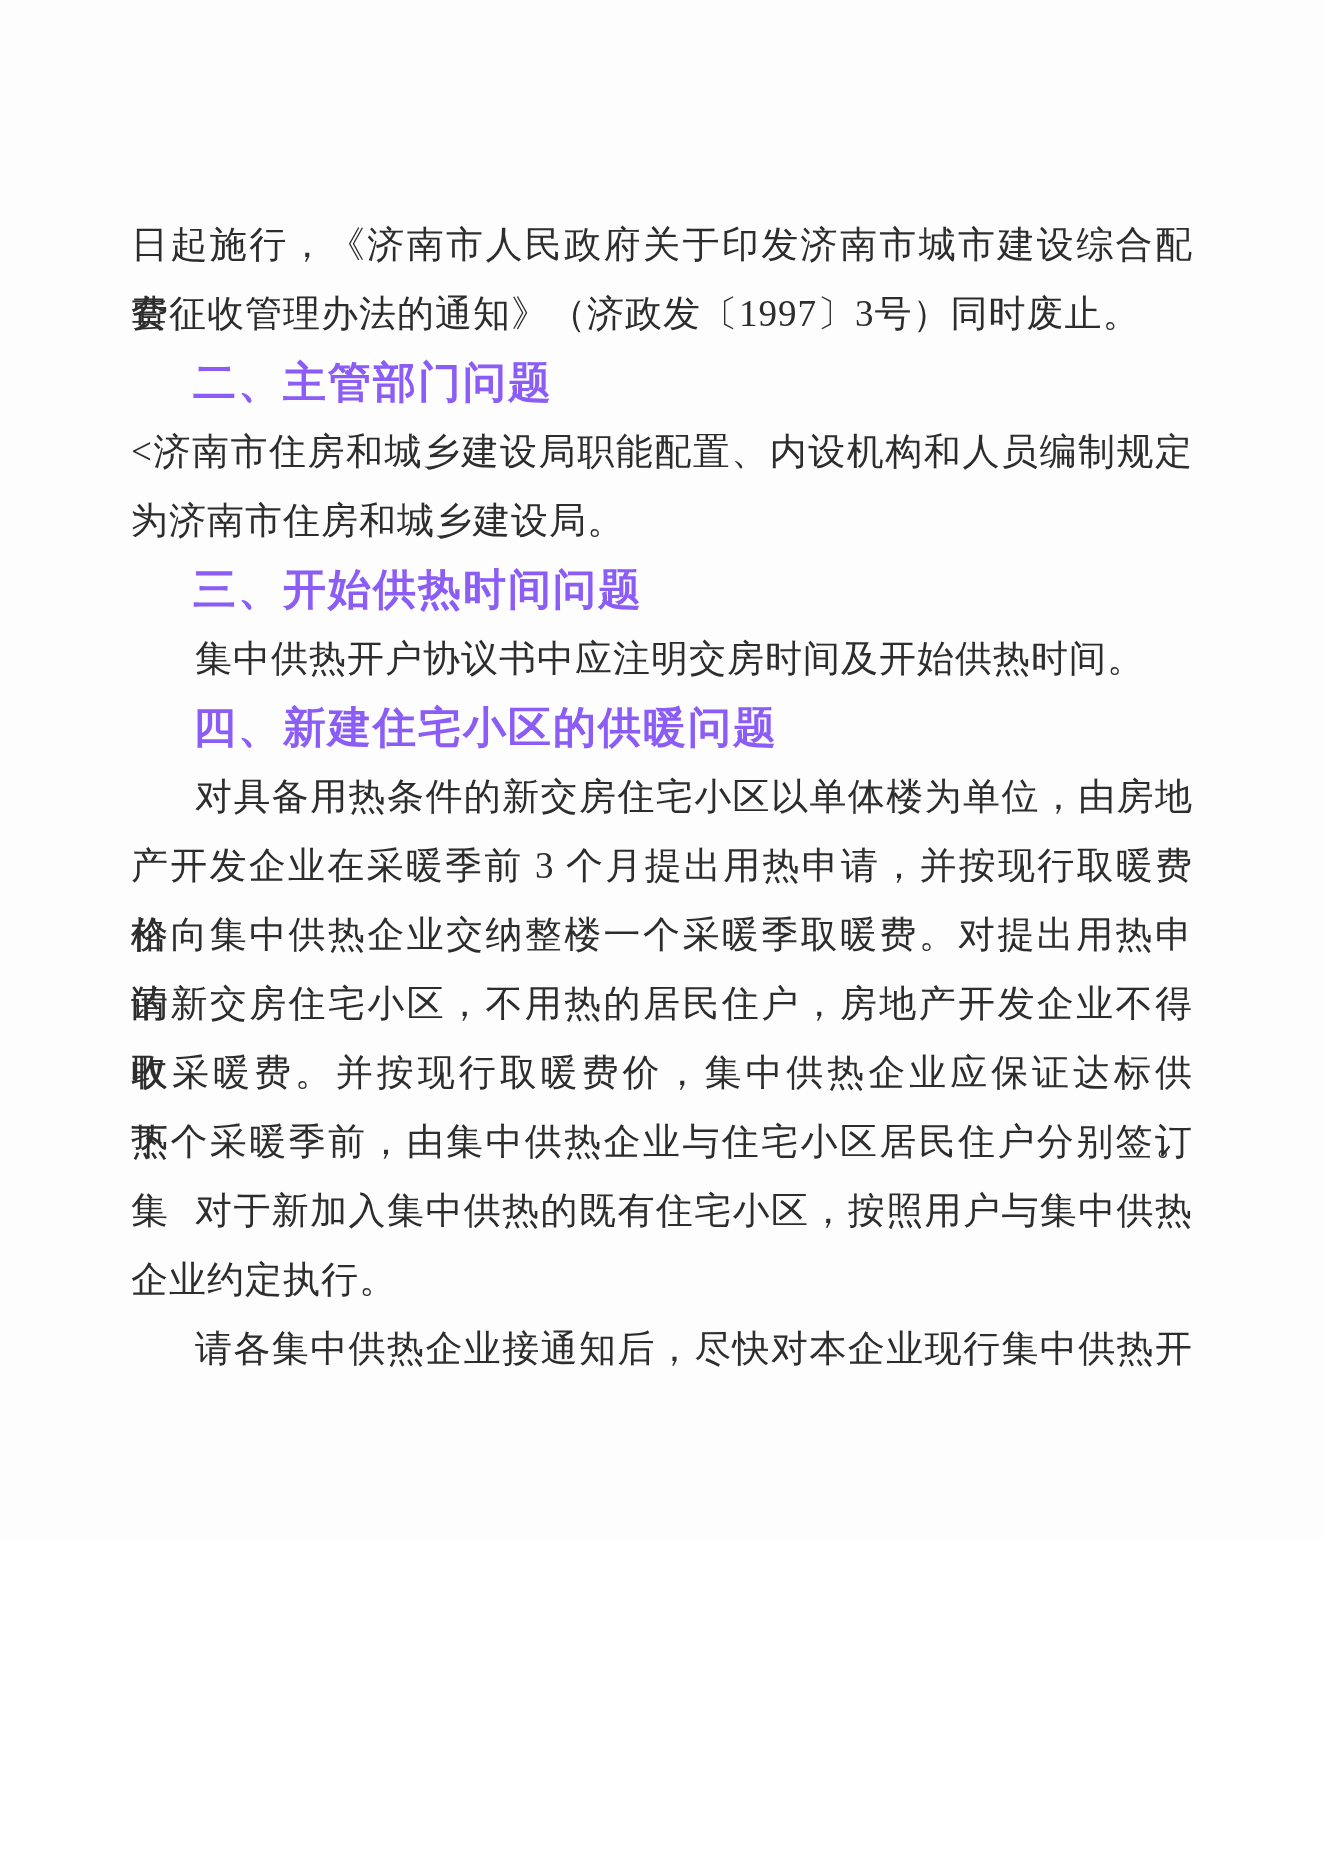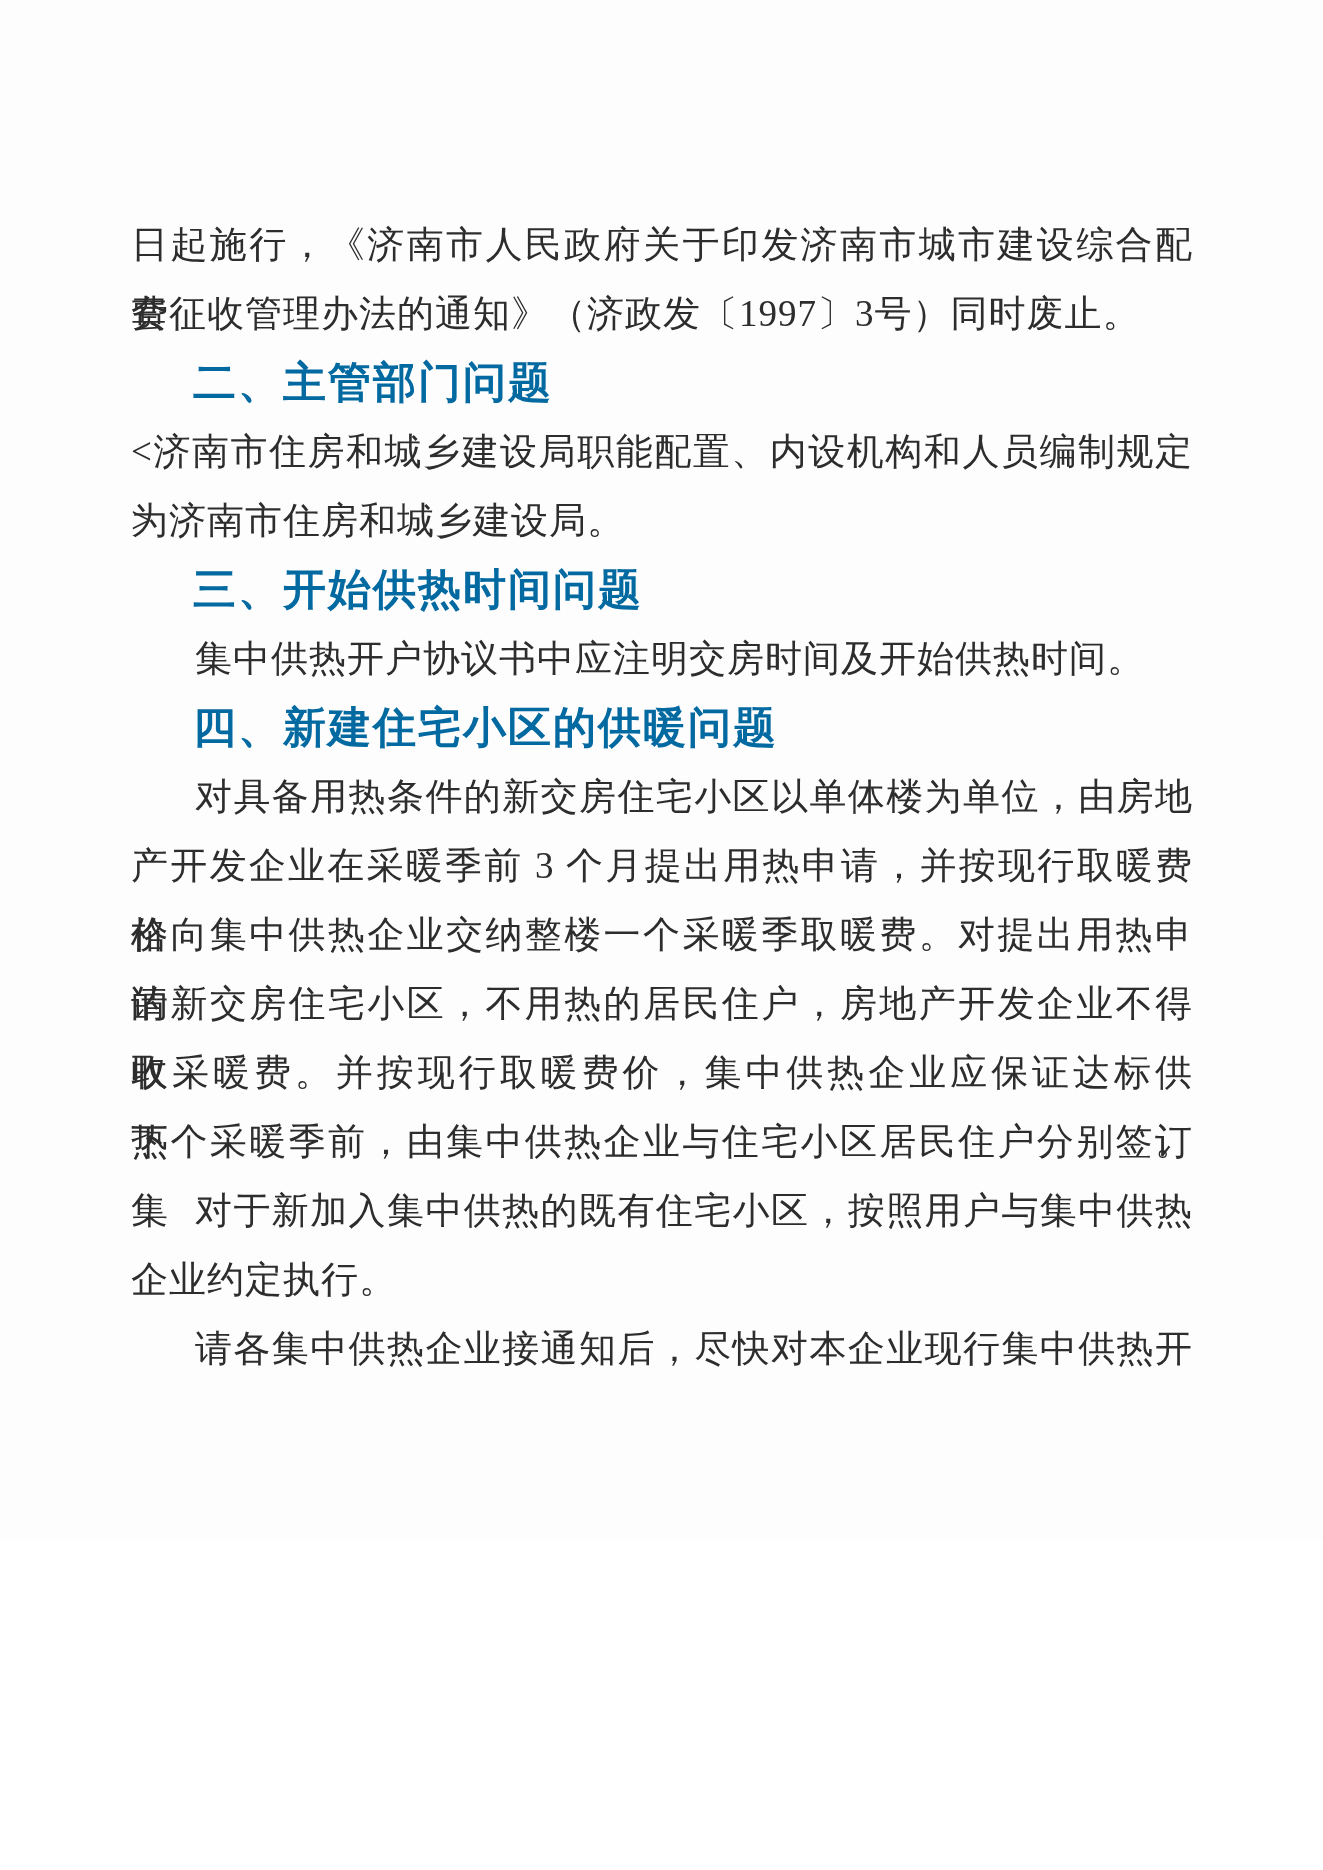--- a/index.html
+++ b/index.html
@@ -38,21 +38,21 @@
   
   .ind {
     text-indent: 64px;
   }
   
   .head {
     font-family: "Liberation Sans", "DejaVu Sans", sans-serif;
     font-weight: 700;
     font-size: 43px;
     letter-spacing: 2px;
-    color: #0369a1;
+    color: #8b5cf6;
     padding-left: 62px;
   }
   .page-number {
     position: absolute;
     left: 148px;
     top: 1692px;
     font-size: 31px;
     letter-spacing: 8px;
     color: #383838;
     font-family: "Liberation Serif", "DejaVu Serif", serif;

